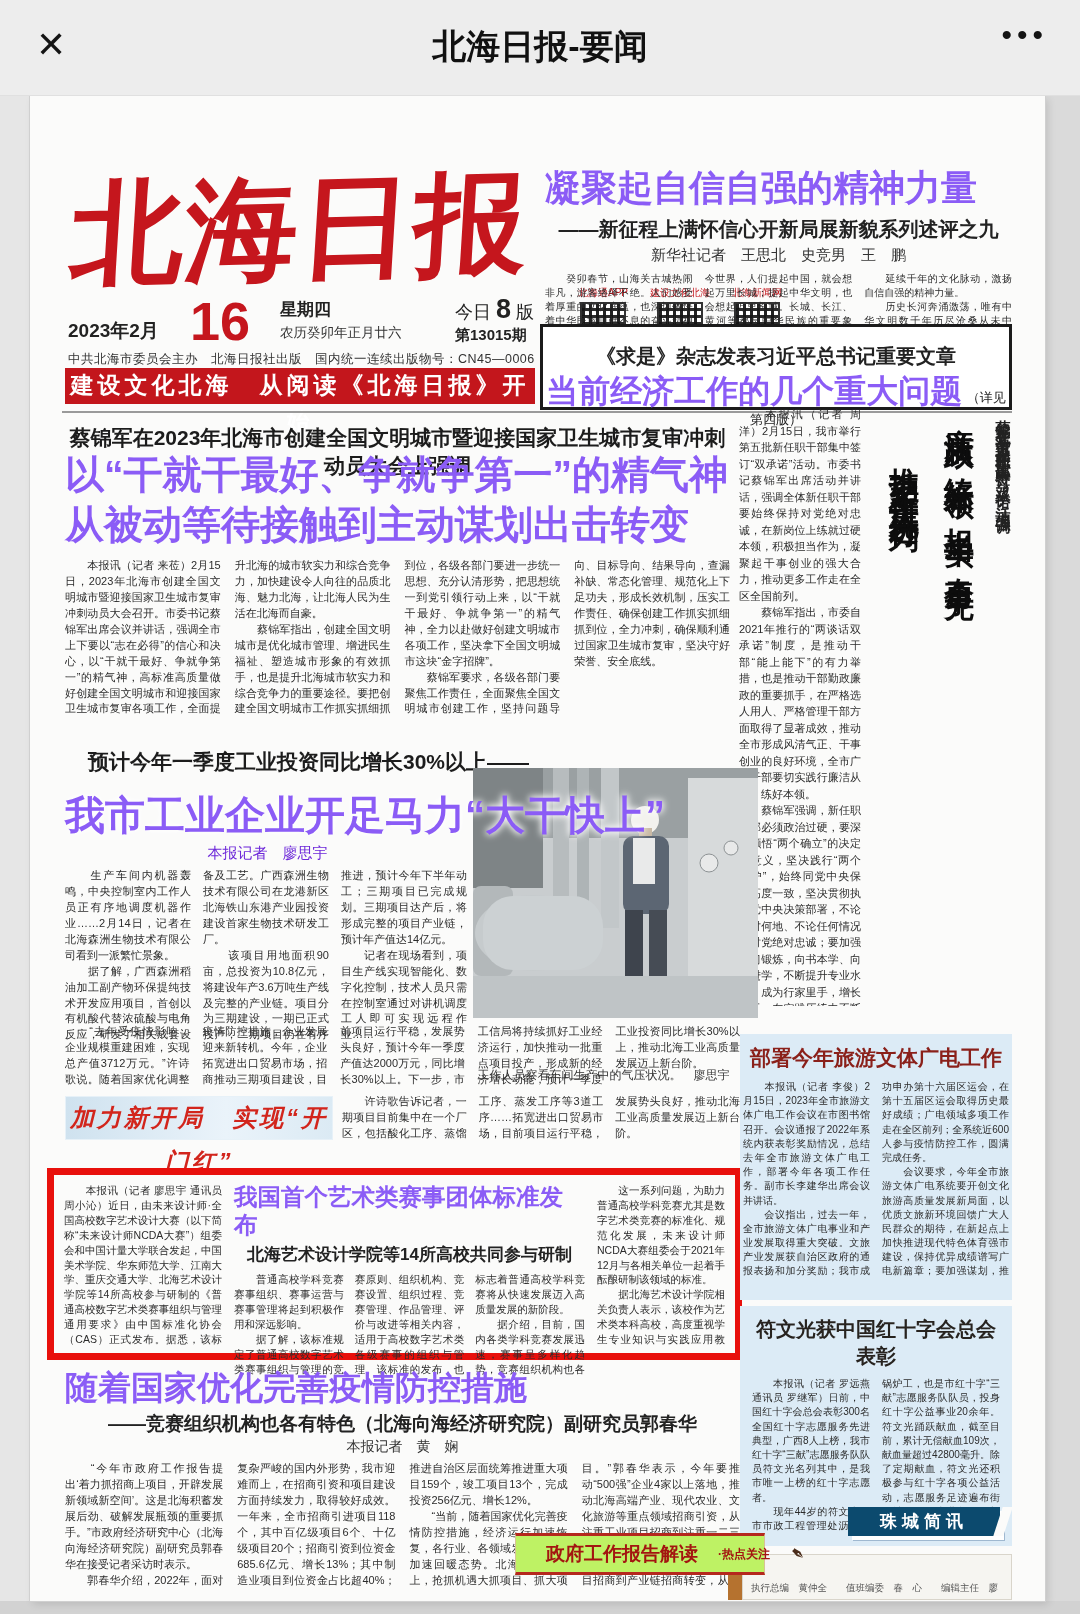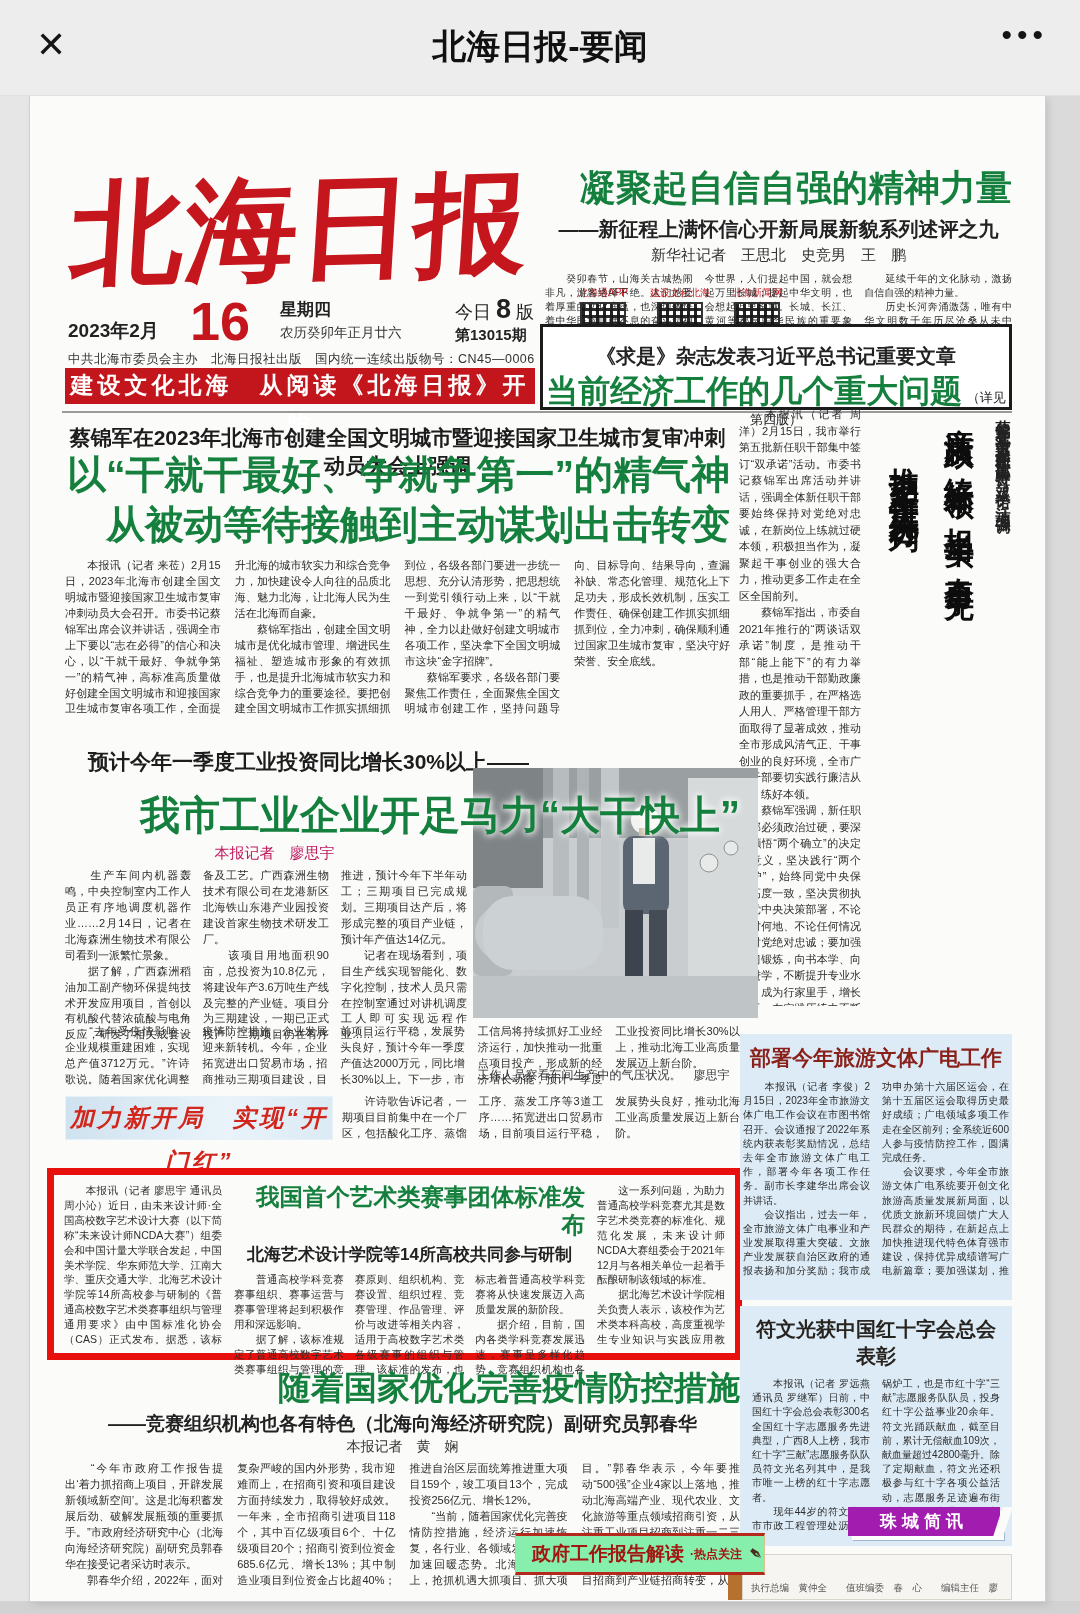--- a/index.html
+++ b/index.html
@@ -25,38 +25,38 @@
   .qrlab{font-size:10px;color:#c5161d;text-align:center;margin-bottom:2px;white-space:nowrap}
   .qr{width:42px;height:42px;border:2px solid #333;background:
       repeating-linear-gradient(0deg,rgba(20,20,20,.9) 0 3px,transparent 3px 7px),
       repeating-linear-gradient(90deg,#222 0 3px,#fff 3px 7px)}
   .pubs{font-size:12.5px;color:#333;letter-spacing:0.5px}
   .slogan{background:#c3161c;color:#fff;font-weight:800;font-size:23px;letter-spacing:4px;
           text-align:center;line-height:36px;height:36px;font-family:"Liberation Serif","DejaVu Serif",serif}
   
   .jt{text-align:justify;overflow:hidden;white-space:pre-line;color:#2b2b2b}
   .serif{font-family:"Liberation Serif","DejaVu Serif",serif}
-  .hl{font-weight:900;color:#15803d;text-align:right;line-height:1.2}
+  .hl{font-weight:900;color:#8b5cf6;text-align:left;line-height:1.2}
   .rule{height:2px;background:#9a9a9a}
   
   .qbox{border:3px solid #1b1b1b;background:#fff;text-align:center}
   
   .vert{writing-mode:vertical-rl}
   
   .cap{position:absolute;left:0;right:0;bottom:3px;text-align:center;font-size:12px;color:#333;
        text-shadow:0 0 4px #fff,0 0 6px #fff}
   
   .kban{background:linear-gradient(90deg,#cfe2ef,#eaf3fa 60%,#dbeaf4);color:#d2251c;font-weight:900;
         font-style:italic;font-size:24px;letter-spacing:3px;text-align:center;line-height:44px;
         box-shadow:inset 0 0 0 1px #e7f1f8}
   .redbox{border:7px solid #e8100c;background:rgba(255,255,255,0);display:flex;gap:12px;padding:8px 10px;box-sizing:border-box}
   .bluebox{background:#dcebf6}
-  .gov{background:#86efac;border:1px solid #d8c294;border-top:3px solid #b5281e;border-bottom:3px solid #b5281e;
-       display:flex;align-items:center;padding:0 10px;gap:6px;box-sizing:border-box}
-  .zcjx{position:absolute;right:12px;bottom:10px;width:152px;background:#a21caf;color:#fff;font-weight:800;
+  .gov{background:#bef264;border:1px solid #d8c294;border-top:3px solid #b5281e;border-bottom:3px solid #b5281e;
+       display:flex;align-items:center;padding:0 10px;gap:20px;box-sizing:border-box}
+  .zcjx{position:absolute;right:12px;bottom:10px;width:152px;background:#0c4a6e;color:#fff;font-weight:800;
         font-size:17px;letter-spacing:5px;line-height:29px;text-align:center;box-shadow:4px 4px 0 #ffffff,5px 5px 0 #9fb8d0}
   .zcjx:after{content:"";position:absolute;right:-8px;top:0;width:10px;height:29px;background:#fbfbfa;transform:skewX(-18deg)}
   .staff{background:#f6f5f1;border:1px solid #d9d5cb;font-size:9.5px;color:#555;line-height:1.9;padding:6px 8px;box-sizing:border-box;overflow:hidden;white-space:pre-line}
 </style>
 </head>
 <body>
 
 <div class="edge-r"></div>
 <div class="edge-b"></div>
 
@@ -158,21 +158,21 @@
         <rect x="160" y="70" width="22" height="46" fill="#e9eaea"></rect>
         <rect x="152" y="142" width="18" height="70" fill="#3e444d"></rect>
         <rect x="176" y="142" width="18" height="70" fill="#464c55"></rect>
       </g>
       <rect x="0" y="208" width="285" height="42" fill="#bfc4c6"></rect>
     </svg>
     <div class="cap">工作人员察看车间生产中的气压状况。　廖思宇　摄</div>
   </div>
 
   <div class="abs hl" style="left:35px;top:695px;width:675px;font-size:40px;z-index:2;text-shadow:0 0 6px #fff,0 0 10px #fff">我市工业企业开足马力“大干快上”</div>
-  <div class="abs" style="left:42px;top:748px;width:405px;text-align:center;font-size:15px;color:#be185d">本报记者　廖思宇</div>
+  <div class="abs" style="left:35px;top:748px;width:405px;text-align:center;font-size:15px;color:#6d28d9">本报记者　廖思宇</div>
 
   <div class="abs jt" style="left:35px;top:772px;width:402px;height:248px;font-size:11px;line-height:1.45;column-count:3;column-gap:12px">　　生产车间内机器轰鸣，中央控制室内工作人员正有序地调度机器作业……2月14日，记者在北海森洲生物技术有限公司看到一派繁忙景象。
 　　据了解，广西森洲稻油加工副产物环保提纯技术开发应用项目，首创以有机酸代替浓硫酸与电角反应，研发了相关成套设备及工艺。广西森洲生物技术有限公司在龙港新区北海铁山东港产业园投资建设首家生物技术研发工厂。
 　　该项目用地面积90亩，总投资为10.8亿元，将建设年产3.6万吨生产线及完整的产业链。项目分为三期建设，一期已正式投产；二期项目仍在有序推进，预计今年下半年动工；三期项目已完成规划。三期项目达产后，将形成完整的项目产业链，预计年产值达14亿元。
 　　记者在现场看到，项目生产线实现智能化、数字化控制，技术人员只需在控制室通过对讲机调度工人即可实现远程作业……</div>
   <div class="abs jt" style="left:35px;top:928px;width:675px;height:66px;font-size:11px;line-height:1.45;column-count:5;column-gap:13px">　　“去年受疫情影响，企业规模重建困难，实现总产值3712万元。”许诗歌说。随着国家优化调整疫情防控措施，企业发展迎来新转机。今年，企业拓宽进出口贸易市场，招商推动三期项目建设，目前项目运行平稳，发展势头良好，预计今年一季度产值达2000万元，同比增长30%以上。下一步，市工信局将持续抓好工业经济运行，加快推动一批重点项目投产，形成新的经济增长动能，预计一季度工业投资同比增长30%以上，推动北海工业高质量发展迈上新台阶。</div>
 
   <div class="abs kban" style="left:35px;top:1000px;width:268px;height:44px">加力新开局　实现“开门红”</div>
   <div class="abs jt" style="left:312px;top:998px;width:398px;height:70px;font-size:11px;line-height:1.45;column-count:3;column-gap:12px">　　许诗歌告诉记者，一期项目目前集中在一个厂区，包括酸化工序、蒸馏工序、蒸发工序等3道工序……拓宽进出口贸易市场，目前项目运行平稳，发展势头良好，推动北海工业高质量发展迈上新台阶。</div>
 

